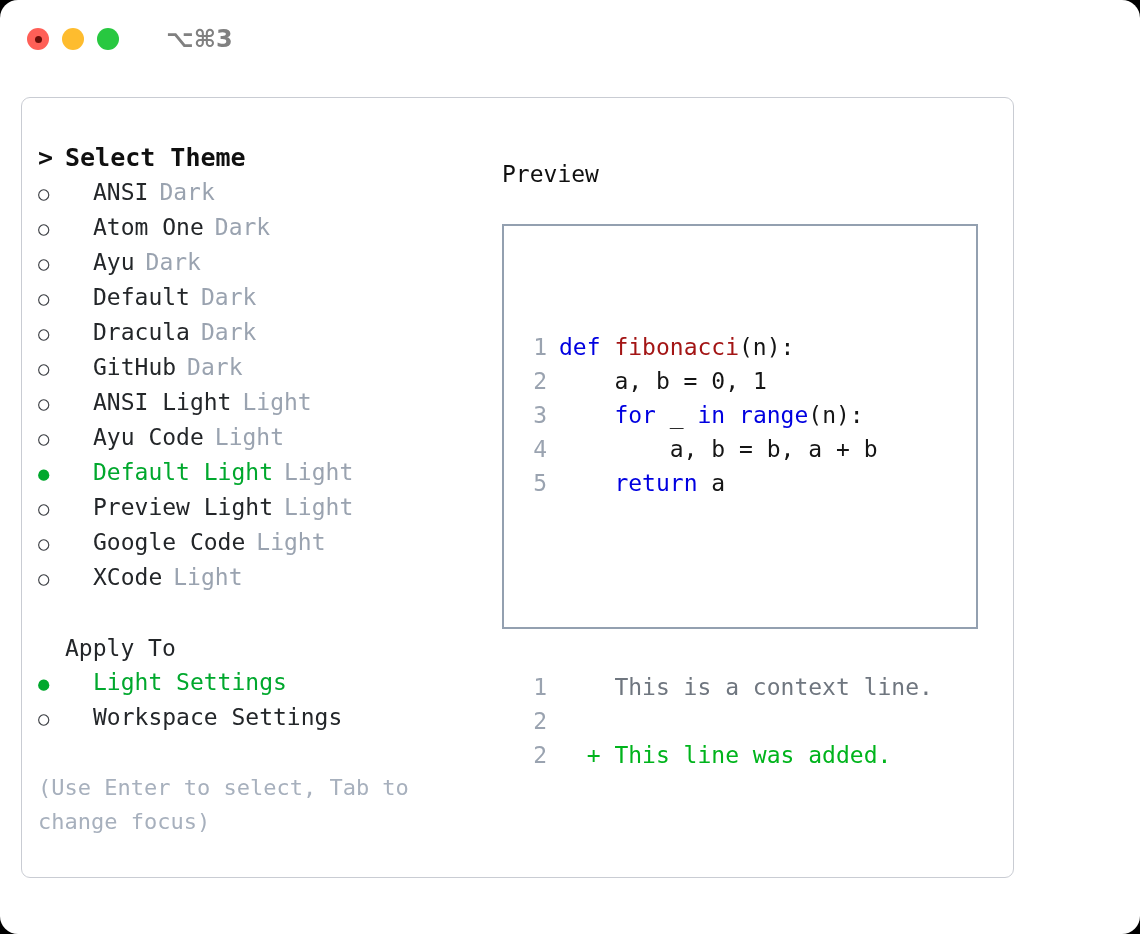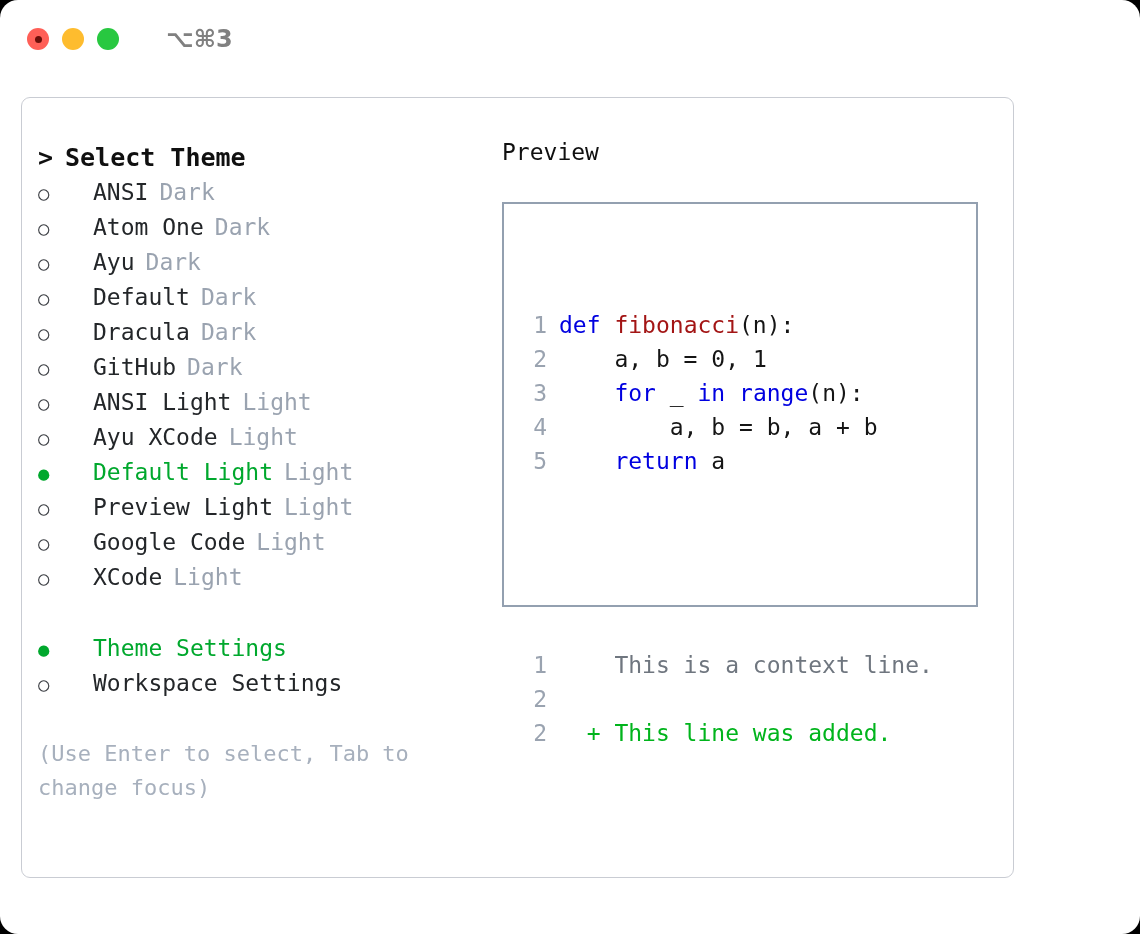--- a/index.html
+++ b/index.html
@@ -136,21 +136,21 @@
     color: #a7b0bd;
     line-height: 34px;
     width: 400px;
     white-space: pre-wrap;
   }
 
   
   .right-pane {
     position: absolute;
     left: 480px;
-    top: 37px;
+    top: 59px;
     width: 490px;
   }
   .preview-title {
     font-size: 23px;
     color: #101010;
     line-height: 34px;
   }
   .preview-box {
     margin-top: 33px;
     width: 476px;
@@ -208,32 +208,33 @@
       </div>
 
       <div id="theme-list">
           <div class="opt-row"><span class="bullet">○</span><span class="opt-name">ANSI</span><span class="opt-cat">Dark</span></div>
           <div class="opt-row"><span class="bullet">○</span><span class="opt-name">Atom One</span><span class="opt-cat">Dark</span></div>
           <div class="opt-row"><span class="bullet">○</span><span class="opt-name">Ayu</span><span class="opt-cat">Dark</span></div>
           <div class="opt-row"><span class="bullet">○</span><span class="opt-name">Default</span><span class="opt-cat">Dark</span></div>
           <div class="opt-row"><span class="bullet">○</span><span class="opt-name">Dracula</span><span class="opt-cat">Dark</span></div>
           <div class="opt-row"><span class="bullet">○</span><span class="opt-name">GitHub</span><span class="opt-cat">Dark</span></div>
           <div class="opt-row"><span class="bullet">○</span><span class="opt-name">ANSI Light</span><span class="opt-cat">Light</span></div>
-          <div class="opt-row"><span class="bullet">○</span><span class="opt-name">Ayu XCode</span><span class="opt-cat">Light</span></div>
+          <div class="opt-row"><span class="bullet">○</span><span class="opt-name">Ayu Code</span><span class="opt-cat">Light</span></div>
           <div class="opt-row selected"><span class="bullet sel">●</span><span class="opt-name">Default Light</span><span class="opt-cat">Light</span></div>
           <div class="opt-row"><span class="bullet">○</span><span class="opt-name">Preview Light</span><span class="opt-cat">Light</span></div>
           <div class="opt-row"><span class="bullet">○</span><span class="opt-name">Google Code</span><span class="opt-cat">Light</span></div>
           <div class="opt-row"><span class="bullet">○</span><span class="opt-name">XCode</span><span class="opt-cat">Light</span></div>
         </div>
 
       <div class="section-gap"></div>
 
+      <div class="section-title">Apply To</div>
 
       <div id="apply-list">
-          <div class="opt-row selected"><span class="bullet sel">●</span><span class="opt-name">Theme Settings</span></div>
+          <div class="opt-row selected"><span class="bullet sel">●</span><span class="opt-name">Light Settings</span></div>
           <div class="opt-row"><span class="bullet">○</span><span class="opt-name">Workspace Settings</span></div>
         </div>
 
       <div class="hint">(Use Enter to select, Tab to change focus)</div>
     </div>
 
     <div class="right-pane">
       <div class="preview-title">Preview</div>
       <div class="preview-box">
         <div class="code">

